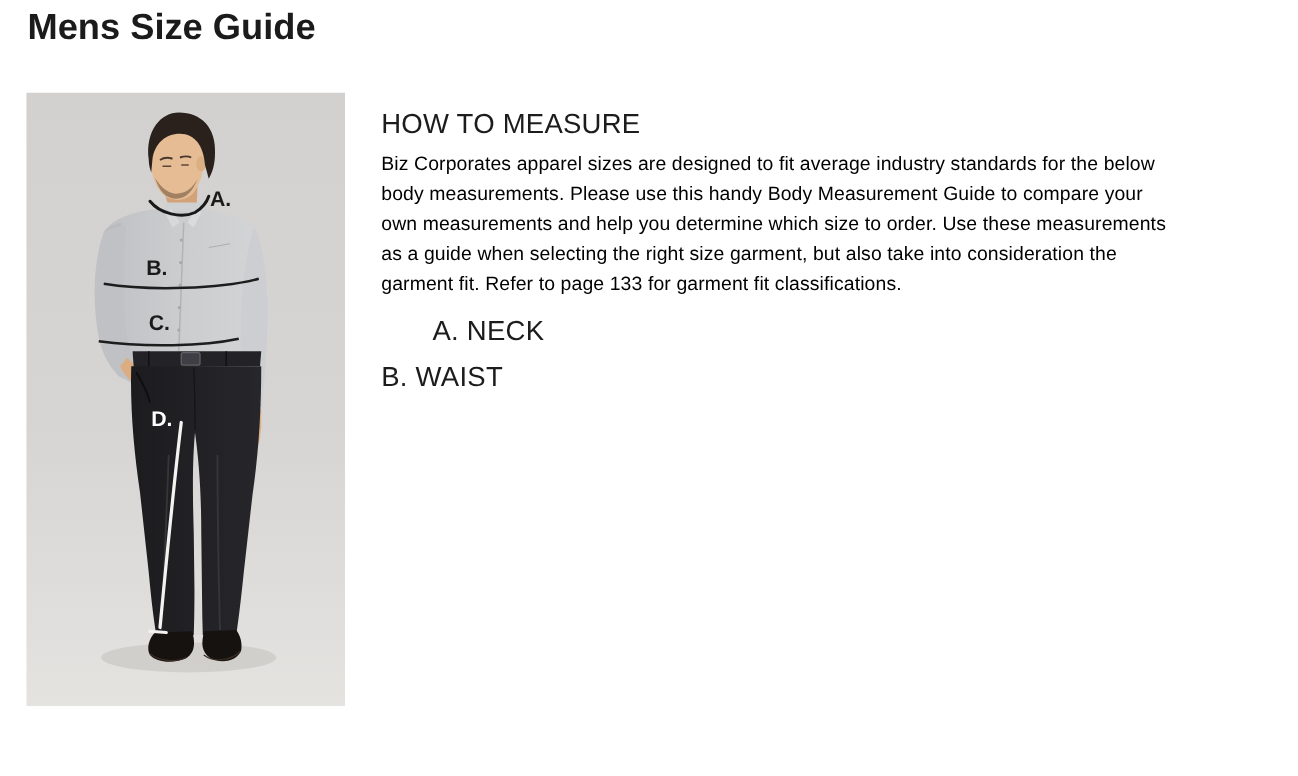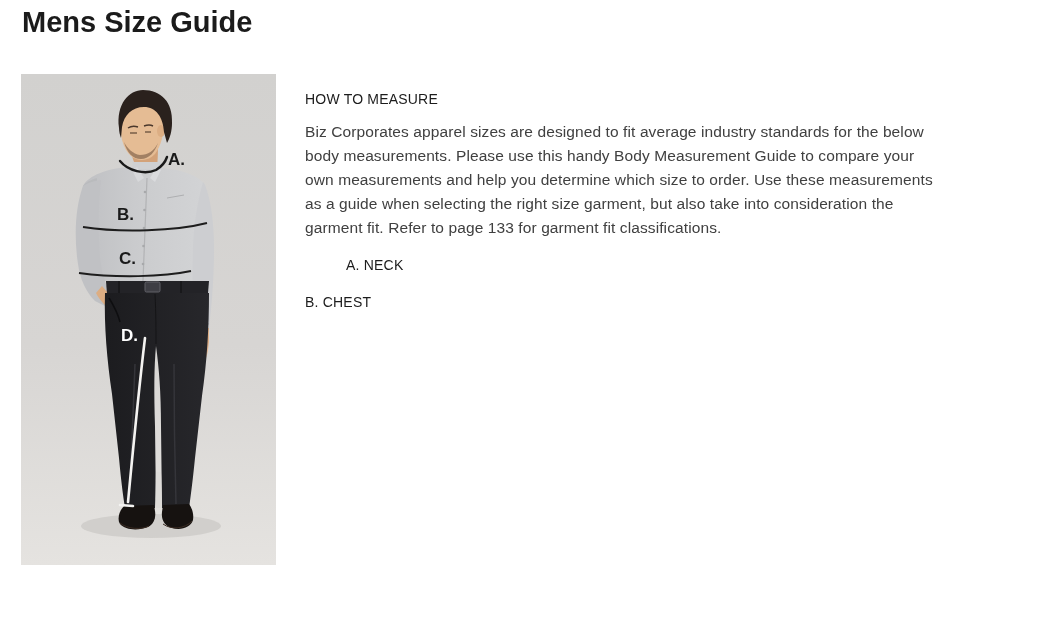--- a/index.html
+++ b/index.html
@@ -21,28 +21,28 @@
     position: absolute; left: 21px; top: 74px;
     width: 255px; height: 491px;
   }
   .figure-wrap svg { display: block; }
 
   .content-col {
     position: absolute; left: 305px; top: 88px;
     width: 640px;
   }
   .section h2 {
-    font-size: 14px; font-weight: 400; color: #1c1c1c;
+    font-size: 22px; font-weight: 400; color: #1c1c1c;
     line-height: 22px; margin: 15px 0 10px 0;
     letter-spacing: 0.2px;
   }
   .section:first-child h2 { margin-top: 0; }
   .section:nth-child(2) h2 { margin-top: 14px; margin-left: 41px; }
   .section p {
-    font-size: 15.5px; font-weight: 400; color: #404040;
+    font-size: 15.5px; font-weight: 400; color: #000000;
     line-height: 24px; letter-spacing: 0.1px;
   }
   .svg-label { font-family: "Liberation Sans", sans-serif; font-weight: 700; font-size: 17px; }
 </style>
 </head>
 <body>
 
 <div class="page">
 
   <h1 class="page-title">Mens Size Guide</h1>
@@ -145,17 +145,17 @@
 
   <div class="content-col">
     <div class="section">
       <h2>HOW TO MEASURE</h2>
       <p>Biz Corporates apparel sizes are designed to fit average industry standards for the below body measurements. Please use this handy Body Measurement Guide to compare your own measurements and help you determine which size to order. Use these measurements as a guide when selecting the right size garment, but also take into consideration the garment fit. Refer to page 133 for garment fit classifications.</p>
     </div>
     <div class="section">
       <h2>A. NECK</h2>
     </div>
     <div class="section">
-      <h2>B. CHEST</h2>
+      <h2>B. WAIST</h2>
     </div>
   </div>
 
 </div>
 
 </body></html>

